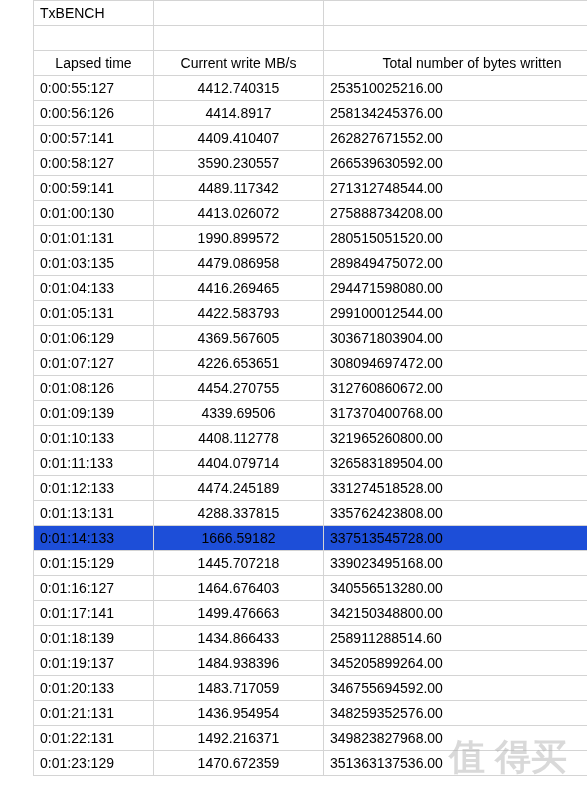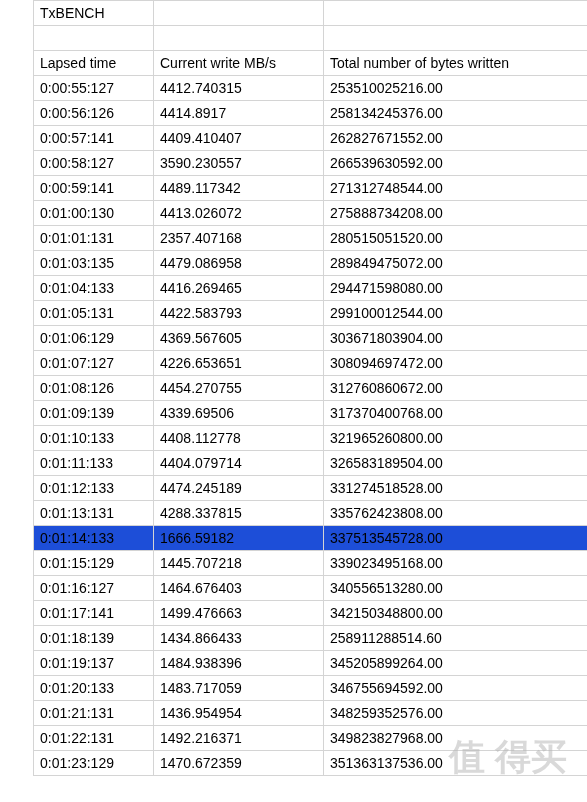--- a/index.html
+++ b/index.html
@@ -26,27 +26,27 @@
       height: 25px;
       overflow: hidden;
       white-space: nowrap;
     }
     .col-time {
       width: 120px;
       text-align: left;
     }
     .col-write {
       width: 170px;
-      text-align: left;
+      text-align: center;
     }
     .col-bytes {
       width: 297px;
     }
     .header-row td {
-      text-align: left;
+      text-align: center;
     }
     .highlighted td {
       background-color: #1d4ed8;
     }
     .title-cell {
       text-align: left;
     }
     .watermark {
       position: fixed;
       bottom: 20px;
@@ -102,21 +102,21 @@
         <td class="col-write">4489.117342</td>
         <td class="col-bytes">271312748544.00</td>
       </tr>
       <tr>
         <td class="col-time">0:01:00:130</td>
         <td class="col-write">4413.026072</td>
         <td class="col-bytes">275888734208.00</td>
       </tr>
       <tr>
         <td class="col-time">0:01:01:131</td>
-        <td class="col-write">2357.407168</td>
+        <td class="col-write">1990.899572</td>
         <td class="col-bytes">280515051520.00</td>
       </tr>
       <tr>
         <td class="col-time">0:01:03:135</td>
         <td class="col-write">4479.086958</td>
         <td class="col-bytes">289849475072.00</td>
       </tr>
       <tr>
         <td class="col-time">0:01:04:133</td>
         <td class="col-write">4416.269465</td>

